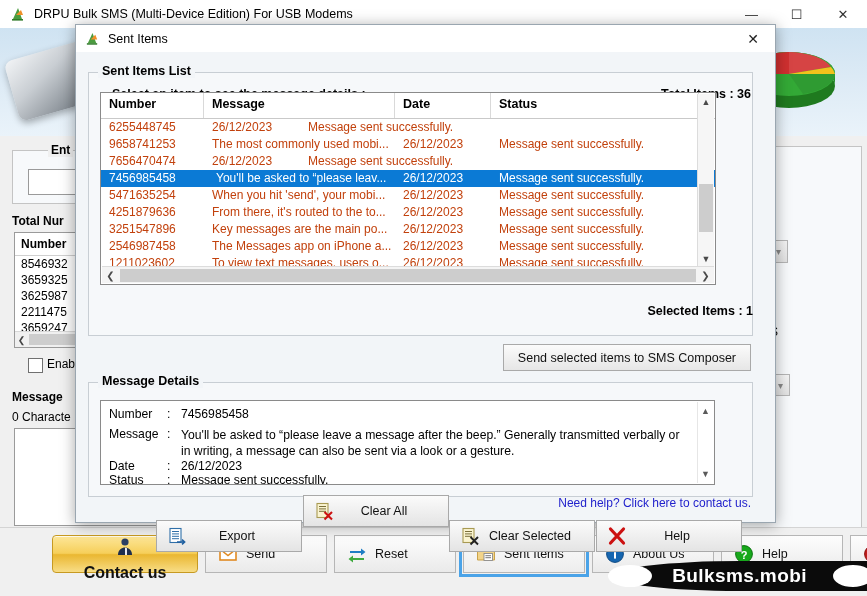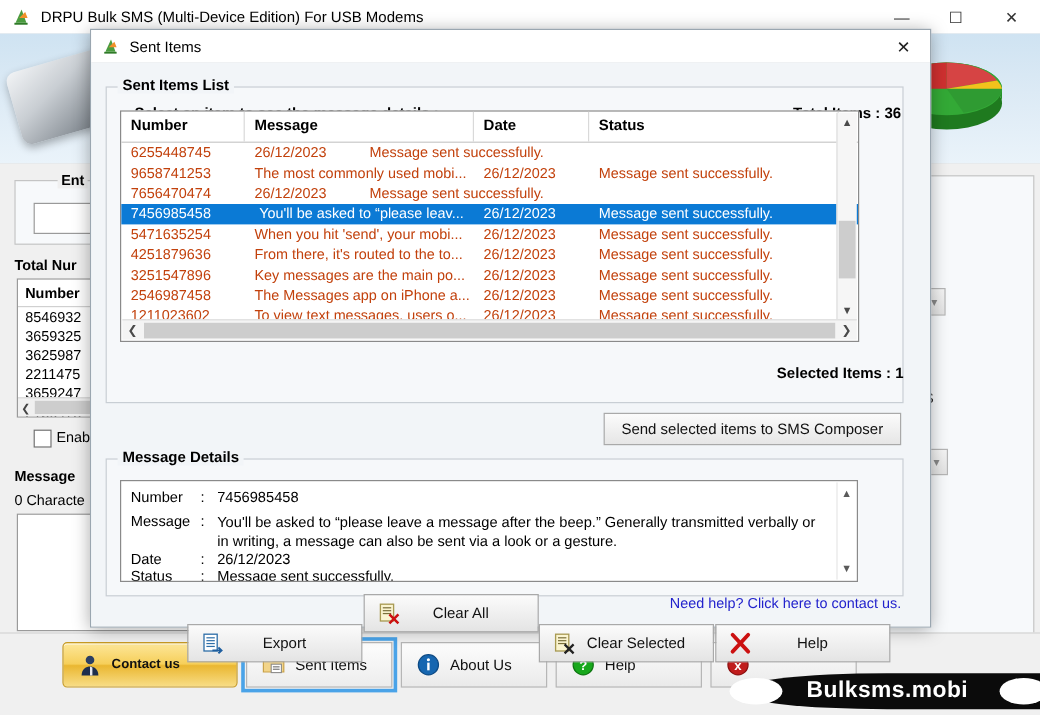--- a/index.html
+++ b/index.html
@@ -124,23 +124,24 @@
   .tb-row { position:absolute; left:52px; top:7px; display:flex; gap:7px; align-items:center; }
   .tb-btn {
     height:36px; min-width:96px; border:1px solid #b6b6b6;
     background:linear-gradient(to bottom,#fdfdfd,#eaeaea);
     display:flex; align-items:center; gap:8px;
     padding:0 12px; font-size:12.5px; color:#111;
   }
   .tb-btn.contact {
     border:1px solid #c79a22;
     background:linear-gradient(to bottom,#fde79a 0%, #f6cf5a 48%, #eab731 52%, #f8dd86 100%);
-    border-radius:4px; font-weight:bold; font-size:11px; color:#111;
+    border-radius:4px; font-weight:bold; font-size:16px; color:#111;
     min-width:120px;
     box-shadow: inset 0 1px 0 rgba(255,255,255,.8);
+    flex-direction: column;
   }
   .tb-btn.selected {
     outline:3px solid #4aa3e8; outline-offset:1px;
     background:linear-gradient(to bottom,#fdfdfd,#ededed);
   }
   .tb-label { white-space:nowrap; }
   .tb-ico { width:20px; height:20px; flex:0 0 20px; display:block; }
   .brand {
     position:absolute; right:0; bottom:5px; width:255px; height:30px;
     background:#0b0b0b; color:#fff;
@@ -361,21 +362,35 @@
 
         <div class="tb-btn contact">
           <svg class="tb-ico" viewBox="0 0 20 20">
             <circle cx="10" cy="6" r="3.6" fill="#2b3f63"></circle>
             <path d="M3 19 C3 13.5 7 11.5 10 11.5 C13 11.5 17 13.5 17 19 Z" fill="#1e2e4d"></path>
             <path d="M10 11.5 L10 19 L12 19 L12 12.2 Z" fill="#e8e8ee"></path>
           </svg>
           <span class="tb-label">Contact us</span>
         </div>
 
-
+        <div class="tb-btn">
+          <svg class="tb-ico" viewBox="0 0 20 20">
+            <rect x="2" y="5" width="16" height="11" fill="#fff" stroke="#e08a22" stroke-width="1.6"></rect>
+            <path d="M2.6 5.6 L10 11.6 L17.4 5.6" fill="none" stroke="#e08a22" stroke-width="1.4"></path>
+          </svg>
+          <span class="tb-label">Send</span>
+        </div>
+
+        <div class="tb-btn">
+          <svg class="tb-ico" viewBox="0 0 20 20">
+            <path d="M3 7 H14 L14 4.5 L18.5 8 L14 11.5 L14 9 H3 Z" fill="#1f7ec4"></path>
+            <path d="M17 14 H6 L6 11.5 L1.5 15 L6 18.5 L6 16 H17 Z" fill="#3faa3f"></path>
+          </svg>
+          <span class="tb-label">Reset</span>
+        </div>
 
         <div class="tb-btn selected">
           <svg class="tb-ico" viewBox="0 0 20 20">
             <path d="M1.5 5 H8 L9.6 7 H18.5 V16 H1.5 Z" fill="#f2d489" stroke="#c9a24a" stroke-width="1"></path>
             <rect x="8" y="9.5" width="8.5" height="7" fill="#fff" stroke="#8a8a8a" stroke-width=".9"></rect>
             <rect x="9.4" y="11.2" width="5.6" height="1" fill="#777"></rect>
             <rect x="9.4" y="13.2" width="5.6" height="1" fill="#777"></rect>
           </svg>
           <span class="tb-label">Sent Items</span>
         </div>

